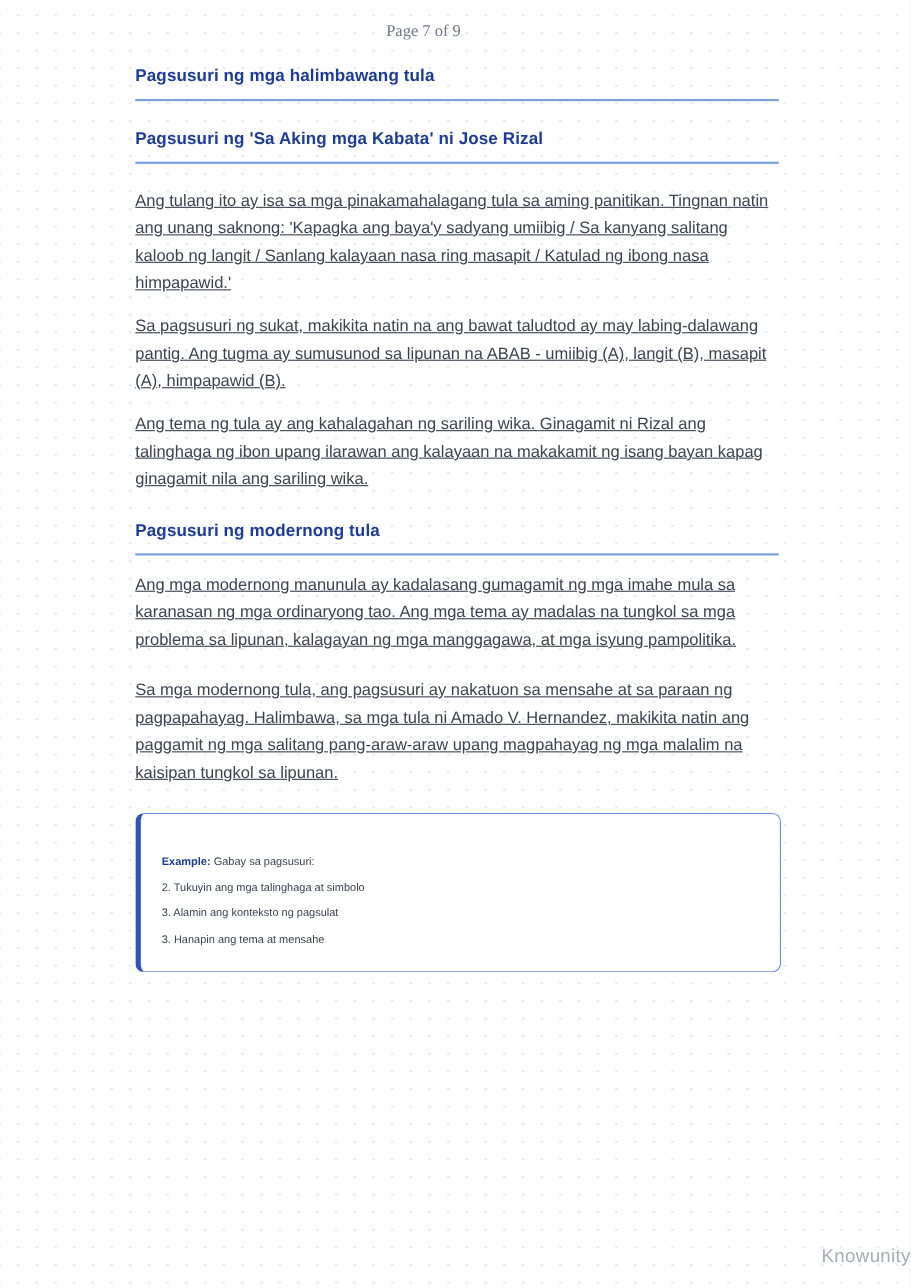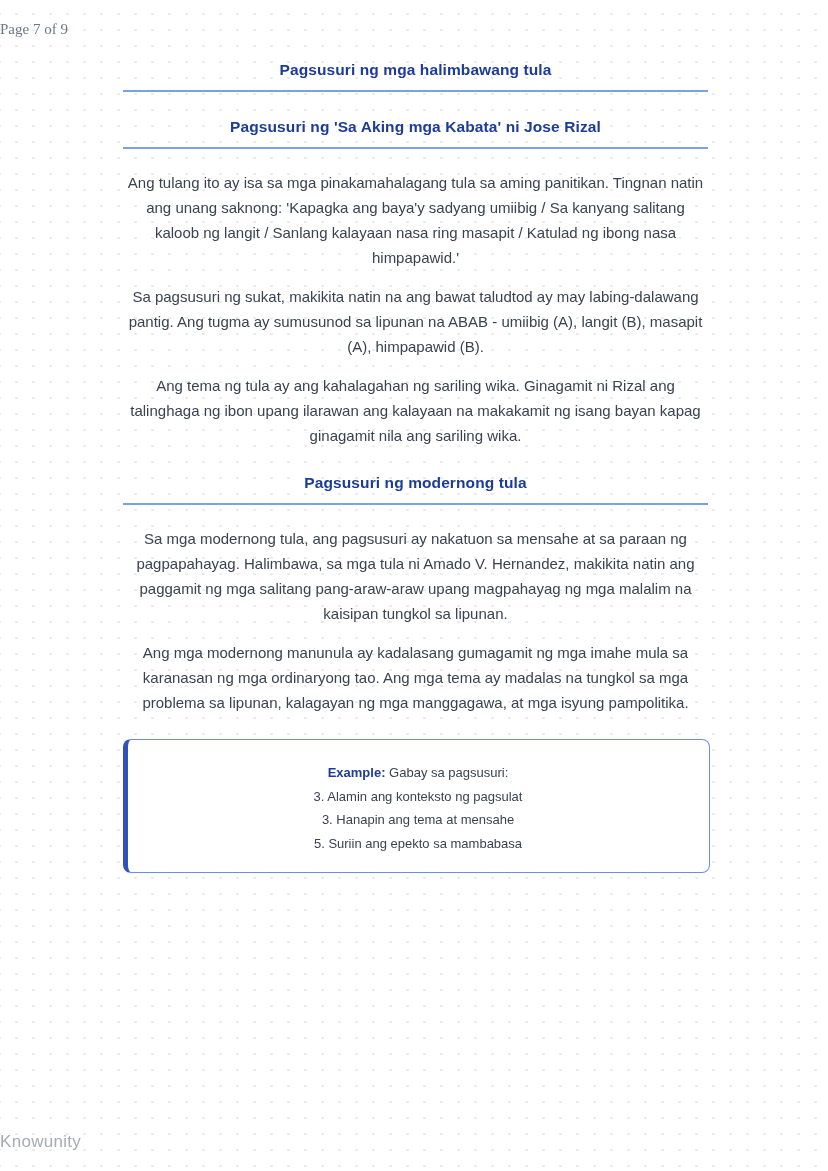--- a/index.html
+++ b/index.html
@@ -12,70 +12,70 @@
     background-color: #ffffff;
     background-image: radial-gradient(circle, rgba(185,189,203,0.30) 1.1px, transparent 1.3px);
     background-size: 17px 16px;
     background-position: 8px 6px;
     font-family: "Liberation Sans", sans-serif;
     color: #3a4350;
     overflow: hidden;
   }
   .page-header {
     padding: 21px 58px 0 0;
-    text-align: left;
+    text-align: center;
     font-family: "Liberation Serif", serif;
     font-size: 15px;
     color: #6f7887;
   }
   .content {
     width: 585px;
     margin: 0 0 0 123px;
-    text-align: center;
   }
   .section-heading {
     margin-top: 26px;
     padding-bottom: 11px;
     border-bottom: 2px solid #7ba2e0;
     font-size: 15.5px;
     font-weight: bold;
     color: #1d3c99;
     letter-spacing: 0.1px;
   }
   .section-heading.first { margin-top: 23px; }
   .para {
     margin-top: 14px;
     font-size: 15px;
     line-height: 25px;
     color: #3a4350;
+    text-decoration: underline;
   }
   .para.after-heading { margin-top: 21px; }
   .example-box {
     margin-top: 24px;
     width: 587px;
     border: 1.5px solid #6d8ede;
     border-left: 5px solid #2f52bb;
     border-radius: 8px;
-    padding: 21px 20px 17px 19px;
+    padding: 32px 20px 17px 19px;
     background: #ffffff;
-    font-size: 13px;
+    font-size: 10px;
     line-height: 23.5px;
     color: #3a4350;
   }
   .example-label {
     font-weight: bold;
     color: #1d3c99;
   }
   .example-list { list-style: none; }
   .page-footer {
     position: absolute;
     bottom: 19px;
     left: 0;
     width: 100%;
-    text-align: left;
+    text-align: right;
     font-size: 17px;
     color: #a6abb4;
     letter-spacing: 0.3px;
   }
 </style>
 </head>
 <body>
 
 <div class="page">
 
@@ -90,32 +90,32 @@
     <div class="section-heading">Pagsusuri ng 'Sa Aking mga Kabata' ni Jose Rizal</div>
 
     <p class="para after-heading">Ang tulang ito ay isa sa mga pinakamahalagang tula sa aming panitikan. Tingnan natin ang unang saknong: 'Kapagka ang baya'y sadyang umiibig / Sa kanyang salitang kaloob ng langit / Sanlang kalayaan nasa ring masapit / Katulad ng ibong nasa himpapawid.'</p>
 
     <p class="para">Sa pagsusuri ng sukat, makikita natin na ang bawat taludtod ay may labing-dalawang pantig. Ang tugma ay sumusunod sa lipunan na ABAB - umiibig (A), langit (B), masapit (A), himpapawid (B).</p>
 
     <p class="para">Ang tema ng tula ay ang kahalagahan ng sariling wika. Ginagamit ni Rizal ang talinghaga ng ibon upang ilarawan ang kalayaan na makakamit ng isang bayan kapag ginagamit nila ang sariling wika.</p>
 
     <div class="section-heading">Pagsusuri ng modernong tula</div>
 
+    <p class="para">Ang mga modernong manunula ay kadalasang gumagamit ng mga imahe mula sa karanasan ng mga ordinaryong tao. Ang mga tema ay madalas na tungkol sa mga problema sa lipunan, kalagayan ng mga manggagawa, at mga isyung pampolitika.</p>
+
     <p class="para after-heading">Sa mga modernong tula, ang pagsusuri ay nakatuon sa mensahe at sa paraan ng pagpapahayag. Halimbawa, sa mga tula ni Amado V. Hernandez, makikita natin ang paggamit ng mga salitang pang-araw-araw upang magpahayag ng mga malalim na kaisipan tungkol sa lipunan.</p>
-
-    <p class="para">Ang mga modernong manunula ay kadalasang gumagamit ng mga imahe mula sa karanasan ng mga ordinaryong tao. Ang mga tema ay madalas na tungkol sa mga problema sa lipunan, kalagayan ng mga manggagawa, at mga isyung pampolitika.</p>
 
     <div class="example-box">
       <div>
         <span class="example-label">Example:</span><span> Gabay sa pagsusuri:</span>
       </div>
       <ul class="example-list">
+        <li>2. Tukuyin ang mga talinghaga at simbolo</li>
         <li>3. Alamin ang konteksto ng pagsulat</li>
         <li>3. Hanapin ang tema at mensahe</li>
-        <li>5. Suriin ang epekto sa mambabasa</li>
       </ul>
     </div>
 
   </div>
 
   <div class="page-footer">
     <span>Knowunity</span>
   </div>
 
 </div>

